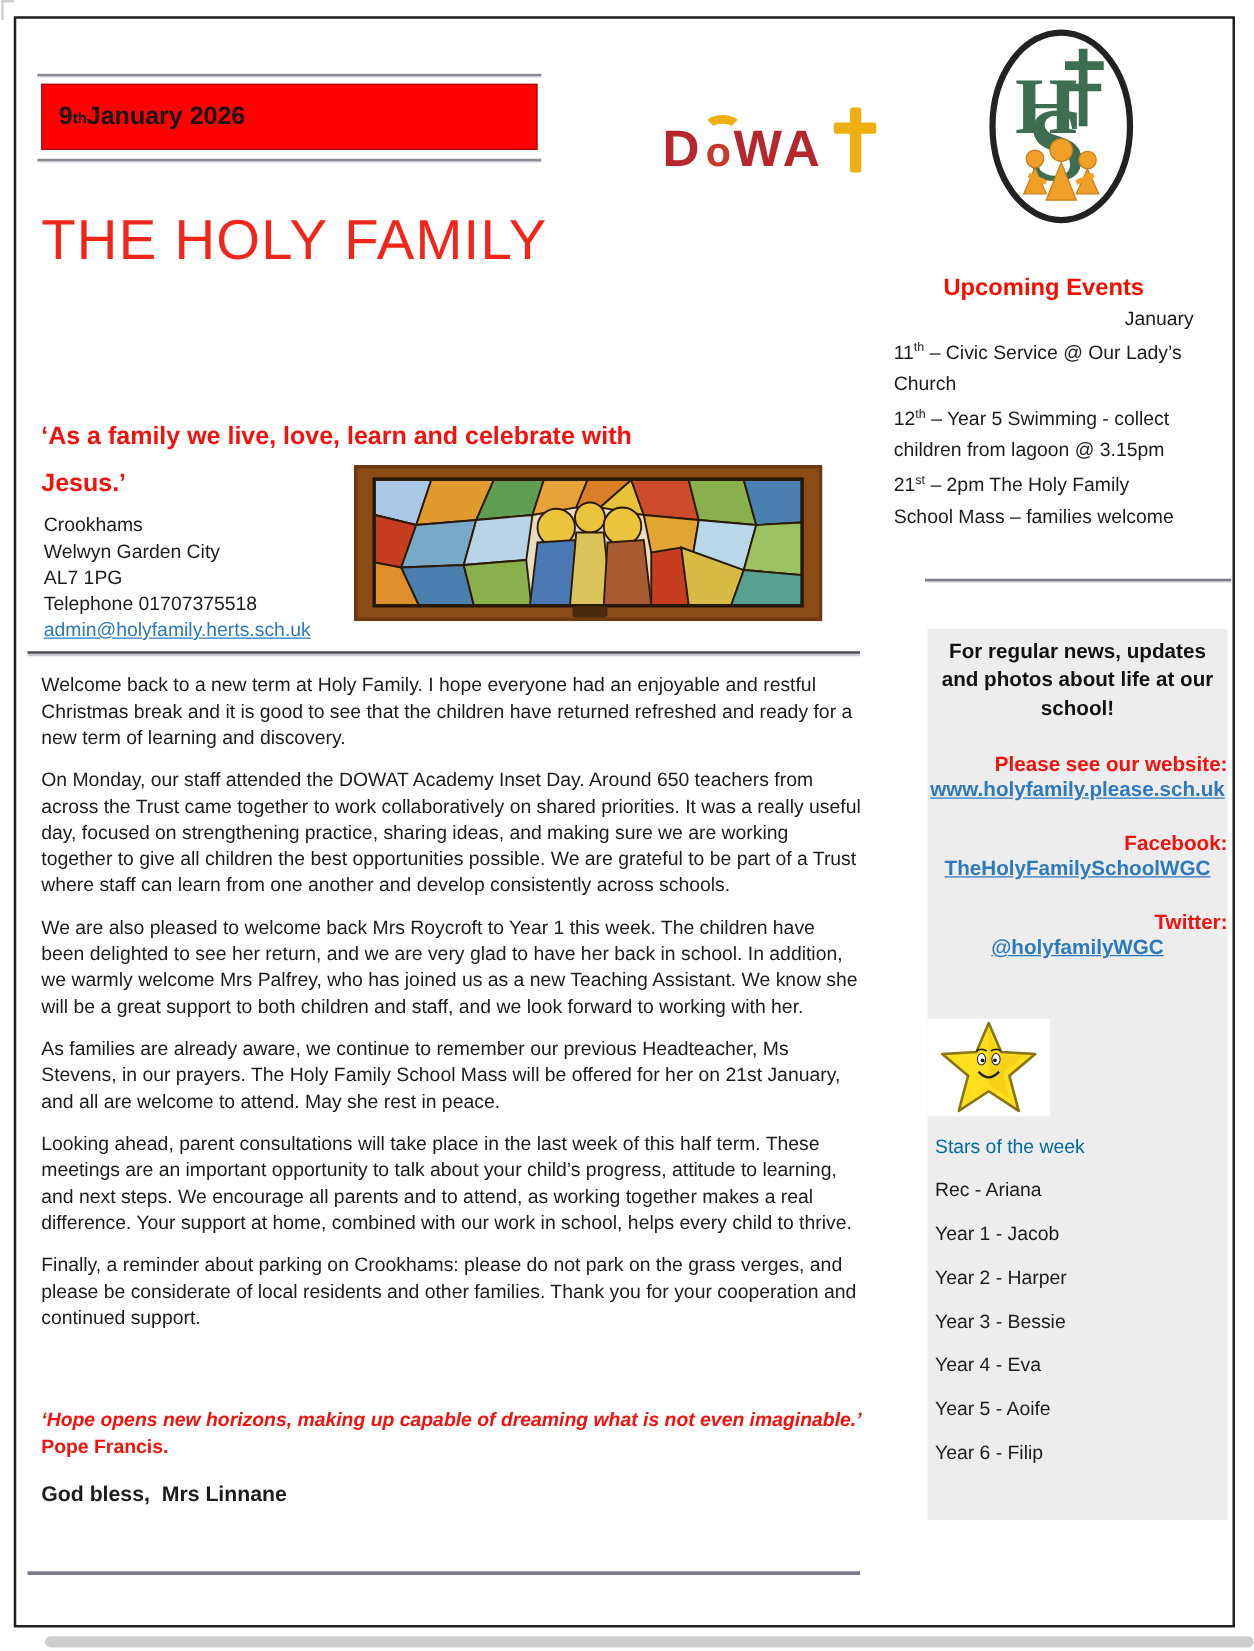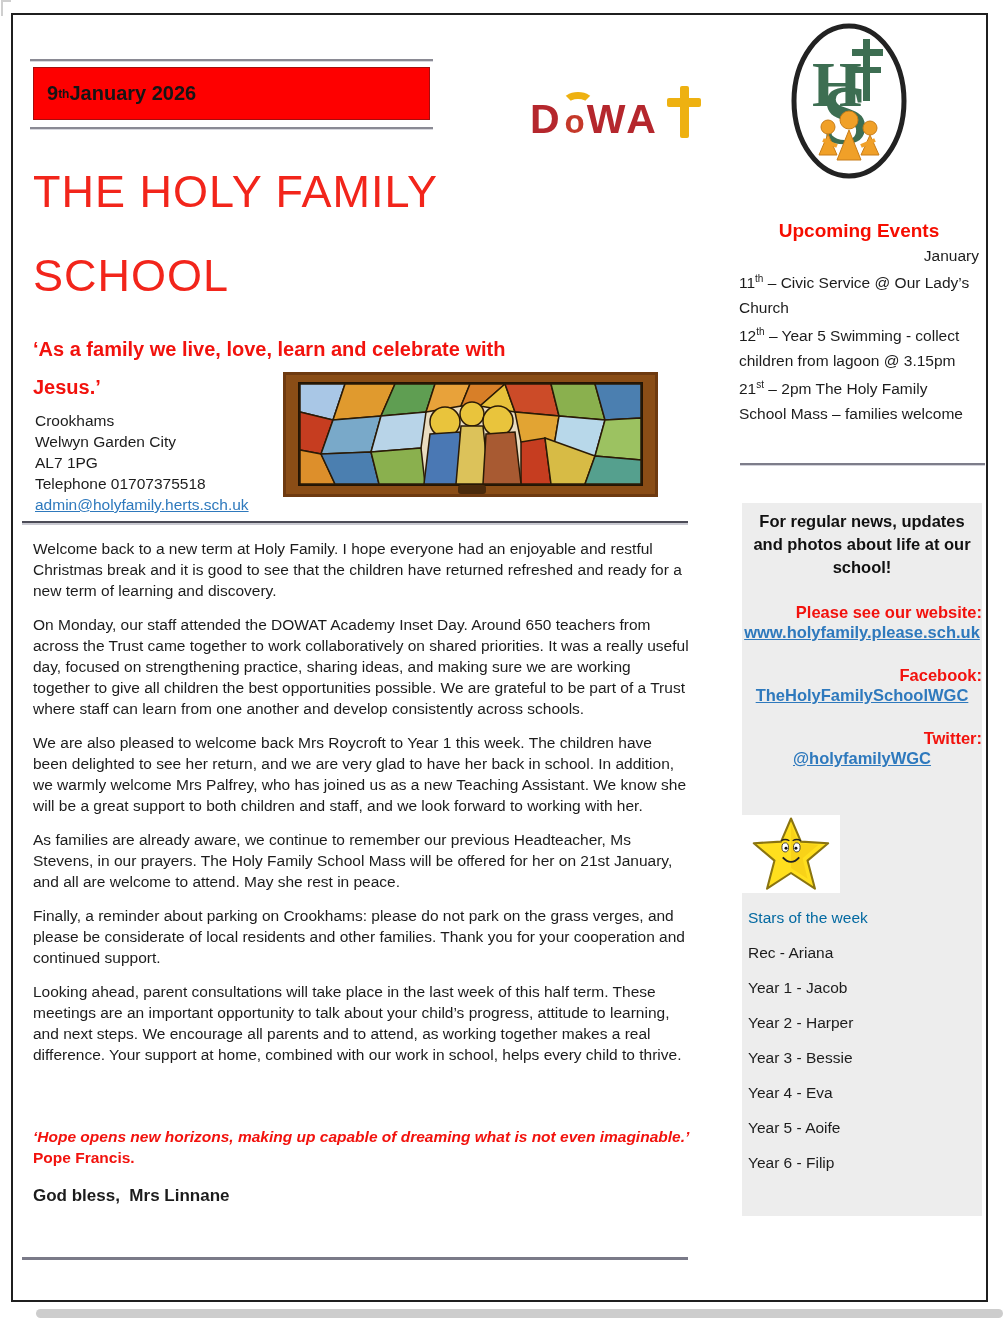--- a/index.html
+++ b/index.html
@@ -48,21 +48,21 @@
   .sep2 { position:absolute; left:22px; top:1257px; width:666px; height:3px; background:#7a7a88; }
 
   
   .bodytext { position:absolute; left:33px; top:538px; width:657px; font-size:15.5px; line-height:21px; }
   .bodytext p { margin:0 0 13px 0; }
   .closing { position:absolute; left:33px; top:1126px; width:657px; font-size:15.5px; line-height:21px; color:#f2120d; font-weight:bold; }
   .closing .q { font-style:italic; }
   .signoff { position:absolute; left:33px; top:1186px; font-size:17px; font-weight:bold; color:#1c1c1c; white-space:pre-wrap; }
 
   
-  .events { position:absolute; left:739px; top:220px; width:240px; }
+  .events { position:absolute; left:715px; top:220px; width:240px; }
   .events-heading { text-align:center; color:#f60d00; font-weight:bold; font-size:19px; margin-bottom:5px; }
   .events-month { text-align:right; font-weight:normal; font-size:15.5px; margin-bottom:2px; }
   .event { font-size:15.5px; line-height:24.5px; }
   .event sup { font-size:10px; }
   .sideline { position:absolute; left:740px; top:463px; width:245px; height:2px; background:#7d7d8a; box-shadow:0 1px 0 #d2d2da; }
 
   
   .graybox { position:absolute; left:742px; top:503px; width:240px; height:713px; background:#ededed; padding-top:7px; }
   .info-heading { text-align:center; font-weight:bold; font-size:16.5px; line-height:23px; color:#111; padding:0 4px; }
   .info-label { text-align:right; font-weight:bold; font-size:16.5px; color:#f2120d; margin-top:24px; }
@@ -115,21 +115,20 @@
           <polygon points="47,138 59,108 71,138"></polygon>
         <circle cx="80" cy="106" r="7"></circle>
           <polygon points="71,133 80,113 89,133"></polygon>
         <path d="M33 118 L47 124 M71 124 L85 118" stroke="#f0a028" stroke-width="4" fill="none"></path>
       </g>
     </svg>
   </div>
 
   <div class="main-title">
     <div>THE HOLY FAMILY</div>
-    <div>SCHOOL</div>
   </div>
 
   <div class="motto">‘As a family we live, love, learn and celebrate with Jesus.’</div>
 
   <div class="address">
     <div>Crookhams</div>
     <div>Welwyn Garden City</div>
     <div>AL7 1PG</div>
     <div>Telephone 01707375518</div>
     <div class="link">admin@holyfamily.herts.sch.uk</div>
@@ -173,22 +172,22 @@
     </svg>
   </div>
 
   <div class="sep1"></div>
 
   <div class="bodytext">
     <p>Welcome back to a new term at Holy Family. I hope everyone had an enjoyable and restful Christmas break and it is good to see that the children have returned refreshed and ready for a new term of learning and discovery.</p>
     <p>On Monday, our staff attended the DOWAT Academy Inset Day. Around 650 teachers from across the Trust came together to work collaboratively on shared priorities. It was a really useful day, focused on strengthening practice, sharing ideas, and making sure we are working together to give all children the best opportunities possible. We are grateful to be part of a Trust where staff can learn from one another and develop consistently across schools.</p>
     <p>We are also pleased to welcome back Mrs Roycroft to Year 1 this week. The children have been delighted to see her return, and we are very glad to have her back in school. In addition, we warmly welcome Mrs Palfrey, who has joined us as a new Teaching Assistant. We know she will be a great support to both children and staff, and we look forward to working with her.</p>
     <p>As families are already aware, we continue to remember our previous Headteacher, Ms Stevens, in our prayers. The Holy Family School Mass will be offered for her on 21st January, and all are welcome to attend. May she rest in peace.</p>
+    <p>Looking ahead, parent consultations will take place in the last week of this half term. These meetings are an important opportunity to talk about your child’s progress, attitude to learning, and next steps. We encourage all parents and to attend, as working together makes a real difference. Your support at home, combined with our work in school, helps every child to thrive.</p>
     <p>Finally, a reminder about parking on Crookhams: please do not park on the grass verges, and please be considerate of local residents and other families. Thank you for your cooperation and continued support.</p>
-    <p>Looking ahead, parent consultations will take place in the last week of this half term. These meetings are an important opportunity to talk about your child’s progress, attitude to learning, and next steps. We encourage all parents and to attend, as working together makes a real difference. Your support at home, combined with our work in school, helps every child to thrive.</p>
   </div>
 
   <div class="closing">
     <span class="q">‘Hope opens new horizons, making up capable of dreaming what is not even imaginable.’</span><span> Pope Francis.</span>
   </div>
   <div class="signoff">God bless,  Mrs Linnane</div>
 
   <div class="events">
     <div class="events-heading">Upcoming Events</div>
     <div class="events-month">January</div>

